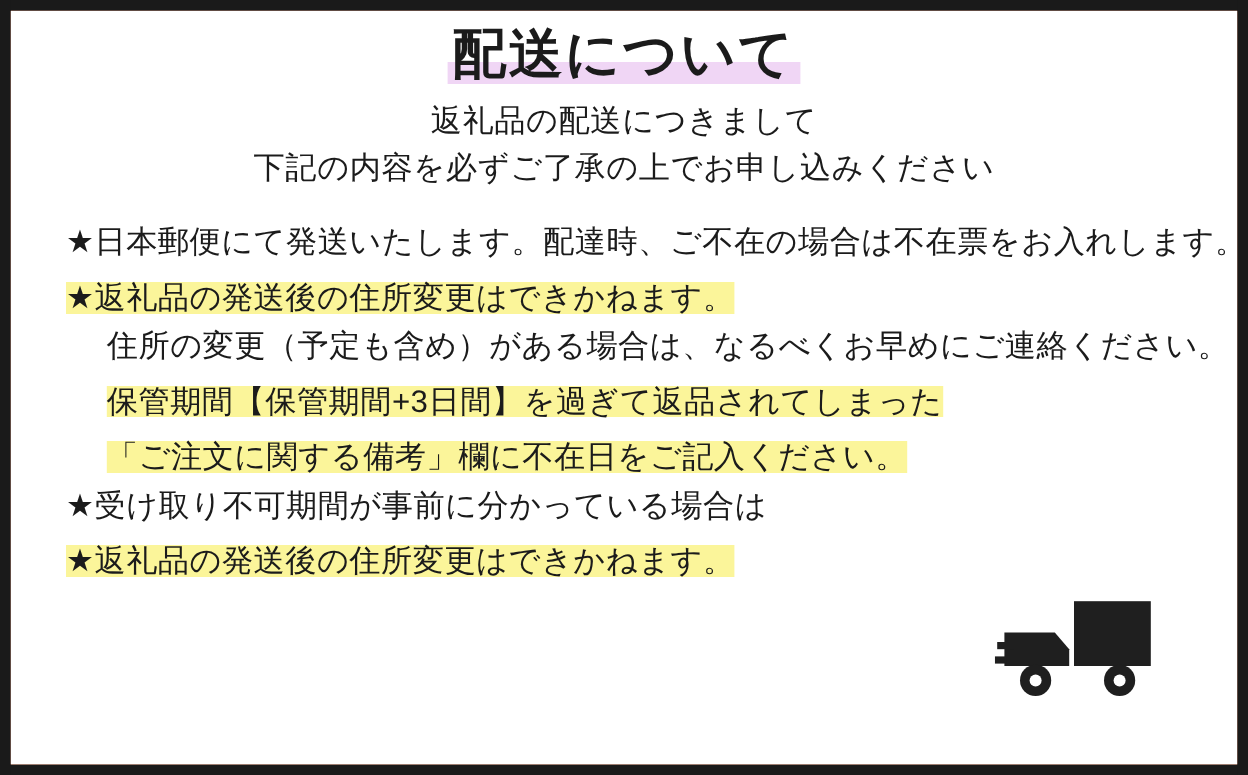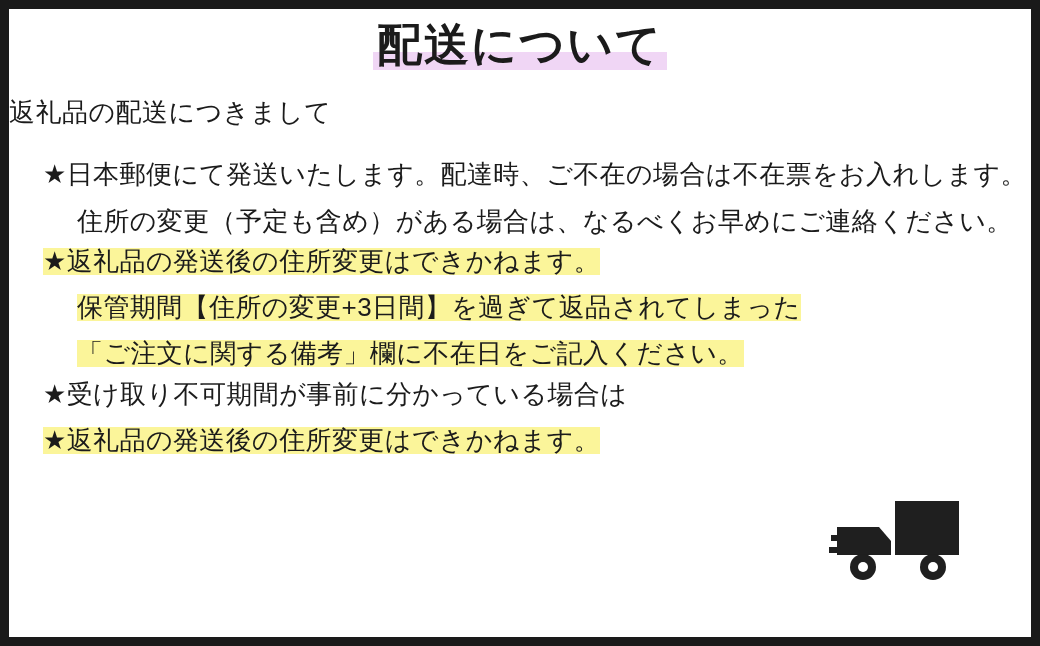--- a/index.html
+++ b/index.html
@@ -57,33 +57,33 @@
     display: inline-block;
     font-size: 45px;
     font-weight: bold;
     letter-spacing: 2px;
     line-height: 1.25;
     background: linear-gradient(transparent 62%, #f0d6f5 62%, #f0d6f5 94%, transparent 94%);
     padding: 0 4px;
   }
 
   .subtitle {
-    text-align: left;
+    text-align: center;
     font-size: 26px;
     line-height: 1.5;
-    margin-top: 20px;
+    margin-top: 8px;
     letter-spacing: 0.5px;
   }
   .subtitle .line {
     display: block;
   }
 
   .notes {
     margin-top: 22px;
-    padding-left: 34px;
+    padding-left: 46px;
     padding-right: 18px;
   }
   .note {
     font-size: 26px;
     line-height: 1.55;
     letter-spacing: 0.4px;
     margin-bottom: 6px;
   }
   .note .ln {
     display: block;
@@ -115,35 +115,36 @@
   <div class="edge-right"></div>
 
   <div class="content">
 
     <div class="title-wrap">
       <span class="title">配送について</span>
     </div>
 
     <div class="subtitle">
       <span class="line">返礼品の配送につきまして</span>
+      <span class="line">下記の内容を必ずご了承の上でお申し込みください</span>
     </div>
 
     <div class="notes">
 
       <div class="note">
         <span class="ln hl-none">★日本郵便にて発送いたします。配達時、ご不在の場合は不在票をお入れします。</span>
       </div>
 
       <div class="note">
+        <span class="ln"><span class="hl">★返礼品の発送後の住所変更はできかねます。</span></span>
         <span class="ln indent">住所の変更（予定も含め）がある場合は、なるべくお早めにご連絡ください。</span>
-        <span class="ln"><span class="hl">★返礼品の発送後の住所変更はできかねます。</span></span>
       </div>
 
       <div class="note">
-        <span class="ln indent"><span class="hl">保管期間【住所の変更+3日間】を過ぎて返品されてしまった</span></span>
+        <span class="ln indent"><span class="hl">保管期間【保管期間+3日間】を過ぎて返品されてしまった</span></span>
       </div>
 
       <div class="note">
         <span class="ln indent"><span class="hl">「ご注文に関する備考」欄に不在日をご記入ください。</span></span>
         <span class="ln">★受け取り不可期間が事前に分かっている場合は</span>
       </div>
 
       <div class="note">
         <span class="ln"><span class="hl">★返礼品の発送後の住所変更はできかねます。</span></span>
       </div>

